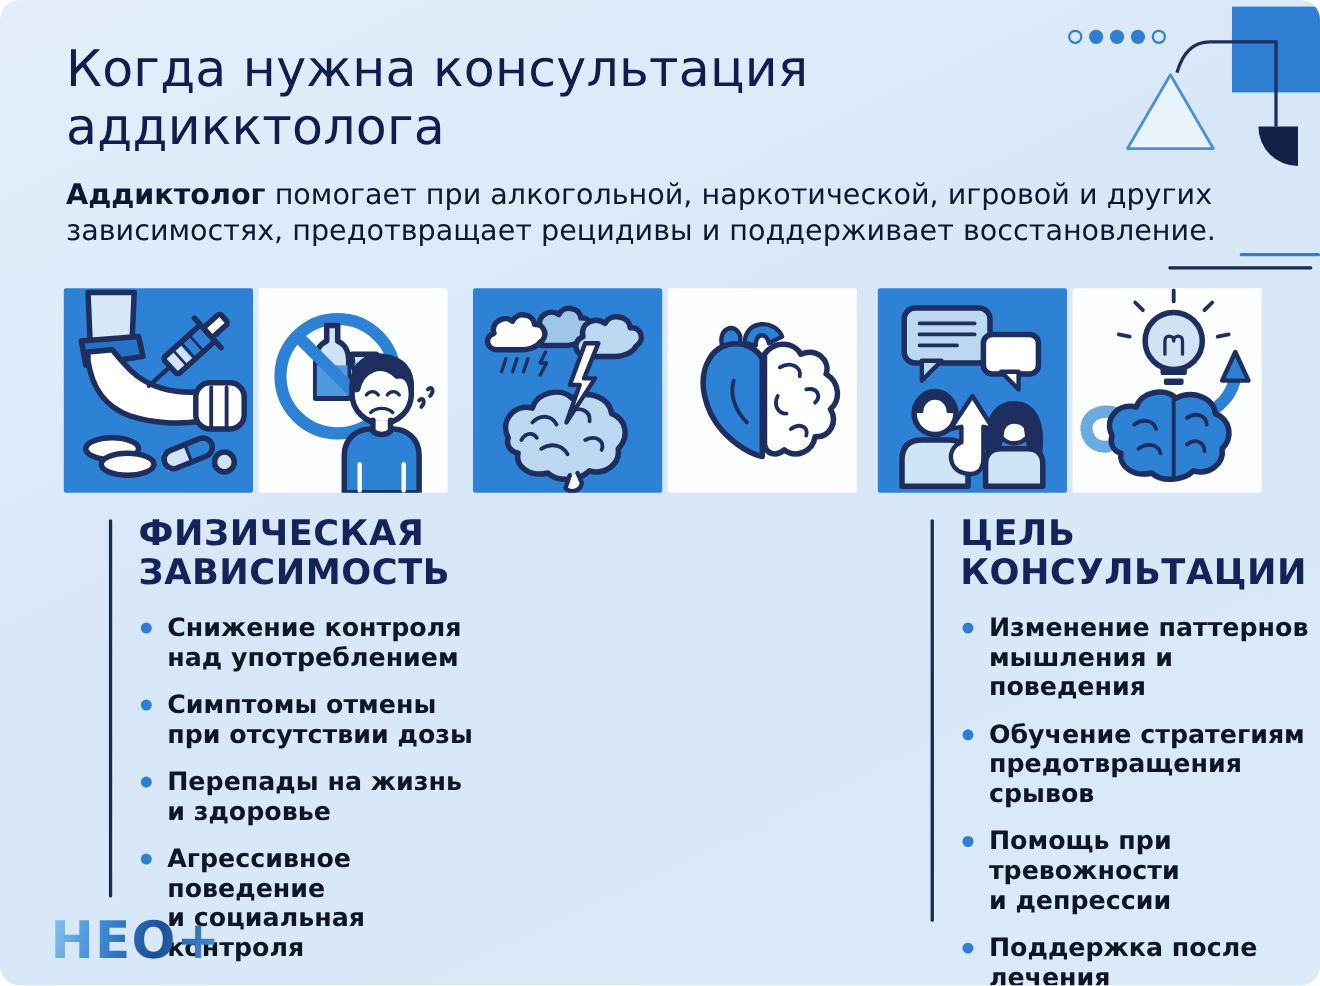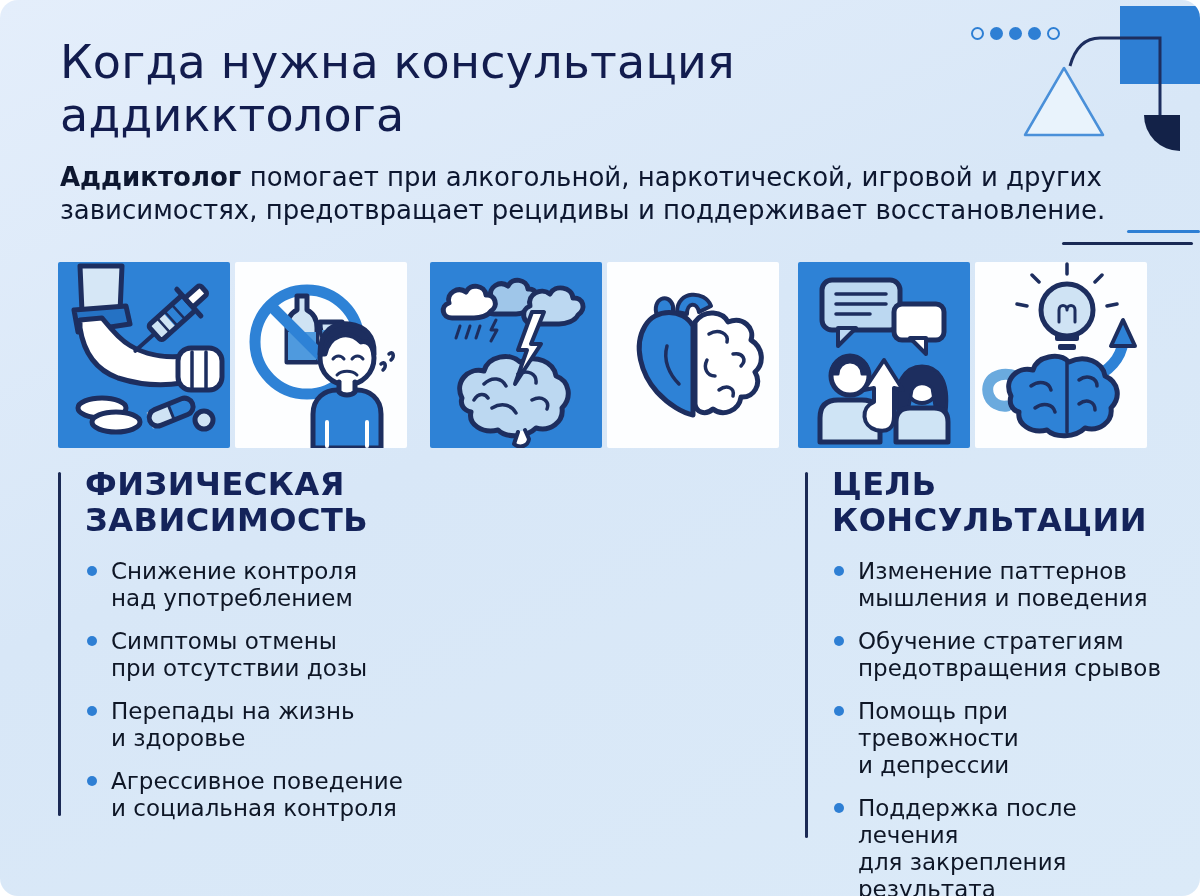--- a/index.html
+++ b/index.html
@@ -29,28 +29,28 @@
   .decor-shapes{position:absolute;left:1005px;top:14px;}
   .decor-line{position:absolute;height:3px;border-radius:2px;}
   .line-blue{left:1127px;top:230px;width:73px;background:#2e7fd4;}
   .line-navy{left:1062px;top:242px;width:131px;background:#1a2a55;}
   
   .tile{position:absolute;top:262px;width:172px;height:186px;border-radius:2px;}
   .tile.blue{background:#2e82d6;}
   .tile.white{background:#fdfeff;}
   .tile svg{display:block;width:100%;height:100%;}
   
-  .col{position:absolute;top:466px;}
+  .col{position:absolute;top:466px;margin-left:41px;}
   .col .rule{position:absolute;left:0;top:6px;width:3px;background:#1b2a55;border-radius:2px;}
   .col-inner{margin-left:27px;}
   .col h2{
     margin:0;font-size:32px;line-height:36px;font-weight:bold;
     letter-spacing:.5px;color:#14235a;white-space:pre-line;
   }
-  .col ul{list-style:none;margin:20px 0 0;padding:0;}
+  .col ul{list-style:none;margin:20px 0 0;padding:0;font-weight:bold;}
   .col li{
     position:relative;padding-left:26px;margin:0 0 16px;
     font-size:23px;line-height:27px;color:#0e1626;white-space:pre-line;
   }
   .col li::before{
     content:"";position:absolute;left:2px;top:8px;width:10px;height:10px;
     border-radius:50%;background:#2e7fd4;
   }
   
   .logo{
@@ -233,14 +233,15 @@
 предотвращения срывов</li>
         <li>Помощь при тревожности
 и депрессии</li>
         <li>Поддержка после лечения
 для закрепления
 результата</li>
       </ul>
     </div>
   </div>
 
+  <div class="logo">НЕО+</div>
 
 </div>
 
 </body></html>

